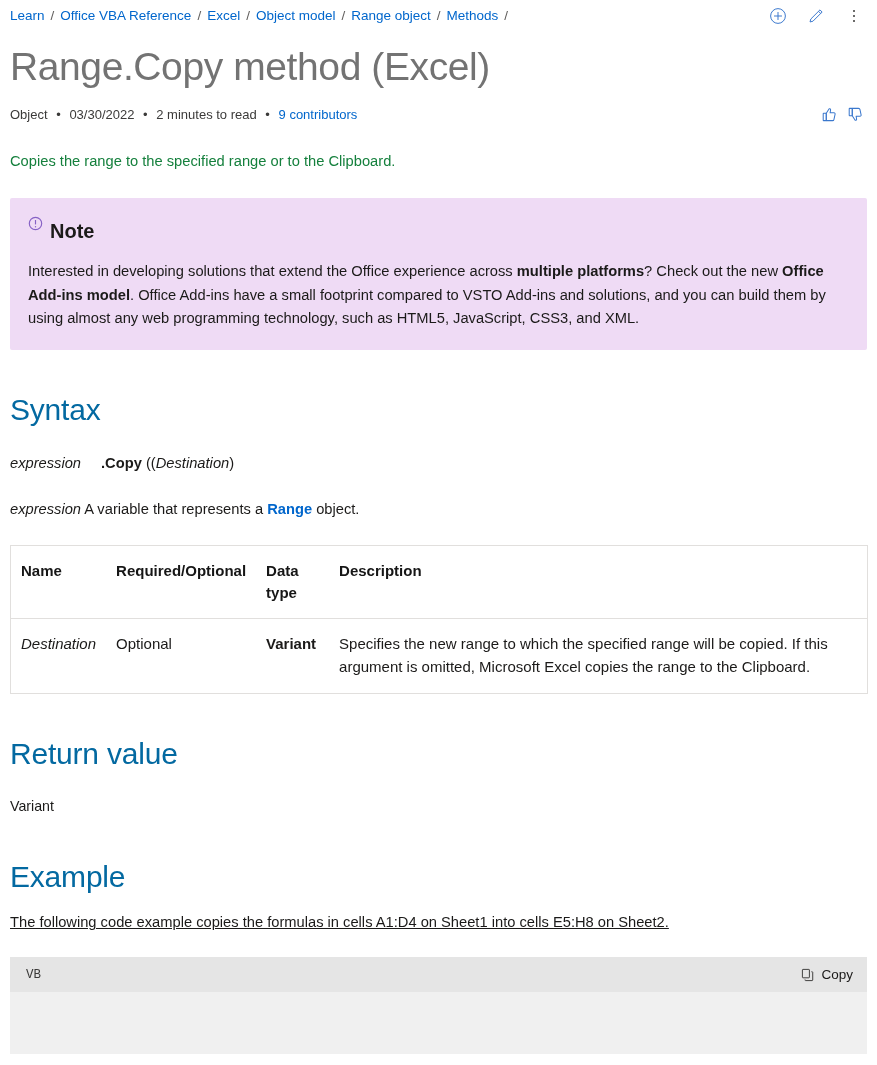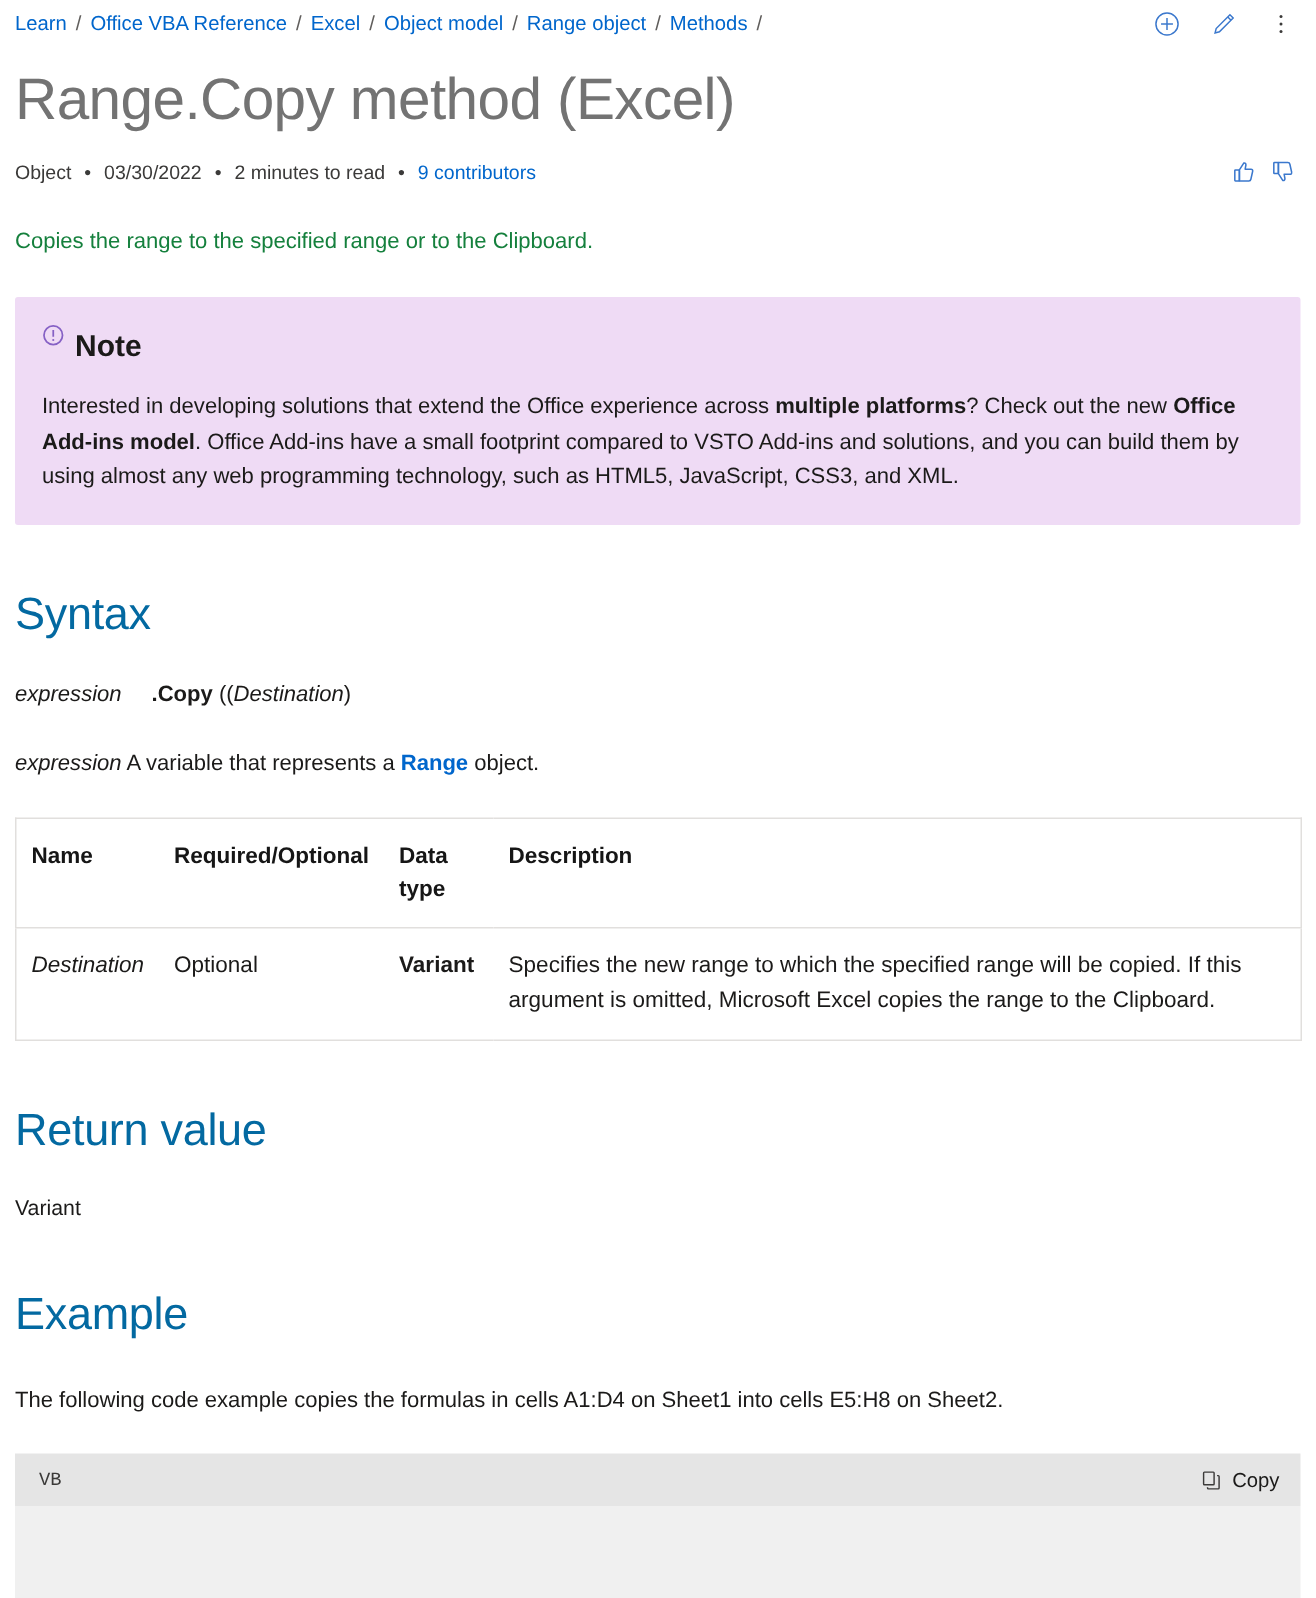--- a/index.html
+++ b/index.html
@@ -97,21 +97,21 @@
     text-align: left; padding: 13px 10px 15px 10px; vertical-align: top;
     color: #1b1a19; line-height: 1.55;
   }
   .col-name { width: 93px; }
   .col-req  { width: 125px; }
   .col-type { width: 73px; }
   td.cell-name { font-style: italic; }
   td.cell-type { font-weight: 700; }
 
   p.retval { font-size: 14.2px; margin: 24px 0 0 0; }
-  p.exdesc { font-size: 14.7px; margin: 28px 0 0 0; }
+  p.exdesc { font-size: 14.7px; margin: 16px 0 0 0; text-decoration: underline; }
 
   
   .codeblock { margin-top: 24px; width: 857px; }
   .code-head {
     background: #e5e5e5; height: 35px;
     display: flex; align-items: center; justify-content: space-between;
     padding: 0 14px 0 16px;
   }
   .code-lang {
     font-family: "Liberation Mono", monospace; font-size: 12.5px; color: #3b3a39;

